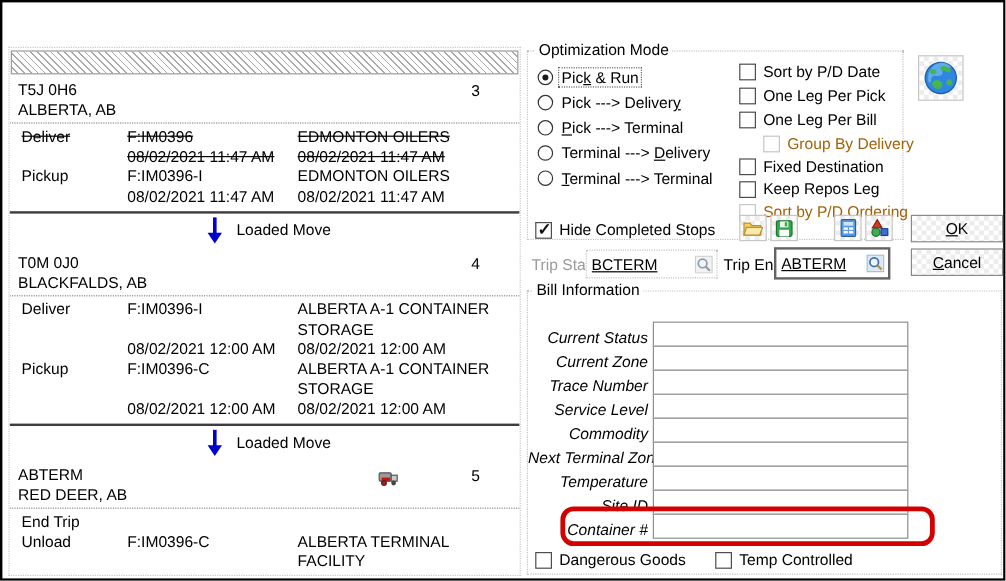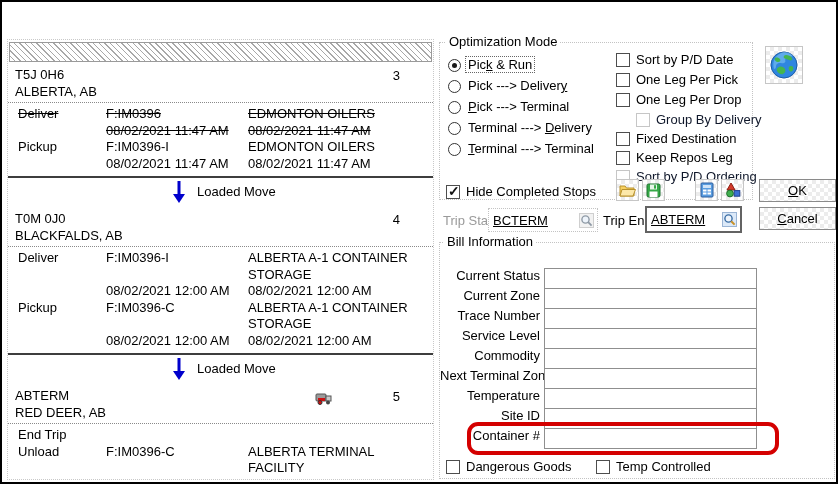--- a/index.html
+++ b/index.html
@@ -45,34 +45,34 @@
   .connector svg { margin-right: 11px; }
   .connector-label { line-height: 14px; }
 
   
   .groupbox { position: absolute; border: 1px dotted #c3c3c3; }
   .group-title { position: absolute; top: -9px; left: 6px; background: #fff; padding: 0 3px; white-space: nowrap; }
   .opt-group { left: 437px; top: 40px; width: 314px; height: 158px; }
   .bill-group { left: 437px; top: 240px; width: 396px; height: 237px; }
 
   
-  .radio-row { position: absolute; left: 8px; display: flex; align-items: flex-end; gap: 5px; white-space: nowrap; cursor: default; }
+  .radio-row { position: absolute; left: 8px; display: flex; align-items: center; gap: 5px; white-space: nowrap; cursor: default; }
   .radio-circle { width: 13px; height: 13px; border: 1px solid #333; border-radius: 50%; background: #fff; flex: none; position: relative; }
   .radio-row.selected .radio-circle::after {
     content: ""; position: absolute; left: 3px; top: 3px; width: 5px; height: 5px; border-radius: 50%; background: #1a1a1a;
   }
   .radio-row.selected .rlabel { outline: 1px dotted #666; }
   .rlabel { padding: 0 2px; }
   .check-row { position: absolute; display: flex; align-items: center; gap: 6px; white-space: nowrap; cursor: default; }
   .check-box { width: 14px; height: 14px; border: 1px solid #4d4d4d; background: #fff; flex: none; position: relative; }
   .check-row.checked .check-box::after {
     content: "✓"; position: absolute; left: 1px; top: -3px; font-size: 14px; font-weight: bold; color: #111;
   }
   .check-row.disabled .check-box { border: 1px solid #c6c6c6; }
-  .check-row.disabled { color: #0f172a; }
+  .check-row.disabled { color: #a16207; }
 
   
   .checker {
     background: repeating-conic-gradient(#ececec 0% 25%, #ffffff 0% 50%);
     background-size: 8px 8px;
   }
   .icon-btn { position: absolute; width: 23px; height: 22px; border: 1px solid #c6c6c6; display: flex; align-items: center; justify-content: center; cursor: default; }
   .globe-btn { position: absolute; left: 763px; top: 44px; width: 38px; height: 38px; border: 1px solid #c6c6c6; display: flex; align-items: center; justify-content: center; cursor: default; }
   .push-btn {
     position: absolute; left: 757px; width: 77px; height: 23px; border: 1px solid #8a8a8a;
@@ -83,21 +83,21 @@
   
   .trip-label { position: absolute; white-space: nowrap; }
   .lbl-gray { color: #9a9a9a; }
   .trip-field { position: absolute; display: flex; align-items: center; background: #fff; }
   .trip-start-field { left: 486px; top: 206px; width: 110px; height: 24px; border: 1px dotted #c3c3c3; }
   .trip-end-field { left: 643px; top: 204px; width: 97px; height: 27px; border: 2px solid #636363; }
   .trip-field input { border: 0; outline: 0; flex: 1; min-width: 0; font: inherit; padding-left: 4px; background: transparent; text-decoration: underline; }
   .trip-field .mag { flex: none; margin-right: 3px; }
 
   
-  .bill-row { position: absolute; left: 0; display: flex; align-items: flex-start; height: 21px; }
+  .bill-row { position: absolute; left: 0; display: flex; align-items: flex-end; height: 21px; font-style: italic; }
   .bill-label { width: 104px; text-align: right; padding-right: 4px; white-space: nowrap; }
   .bill-input { width: 213px; height: 21px; border: 1px solid #8f8f8f; font: inherit; padding: 0 3px; outline: none; }
   .red-annotation {
     position: absolute; left: 27px; top: 179px; width: 312px; height: 33px;
     border: 4px solid #d40000; border-radius: 11px; pointer-events: none;
   }
 </style>
 </head>
 <body>
 
@@ -243,21 +243,21 @@
     <div class="check-row" style="left:176px; top:9px">
       <span class="check-box"></span>
       <span>Sort by P/D Date</span>
     </div>
     <div class="check-row" style="left:176px; top:29px">
       <span class="check-box"></span>
       <span>One Leg Per Pick</span>
     </div>
     <div class="check-row" style="left:176px; top:49px">
       <span class="check-box"></span>
-      <span>One Leg Per Drop</span>
+      <span>One Leg Per Bill</span>
     </div>
     <div class="check-row disabled" style="left:196px; top:69px">
       <span class="check-box"></span>
       <span>Group By Delivery</span>
     </div>
     <div class="check-row" style="left:176px; top:88px">
       <span class="check-box"></span>
       <span>Fixed Destination</span>
     </div>
     <div class="check-row" style="left:176px; top:107px">

